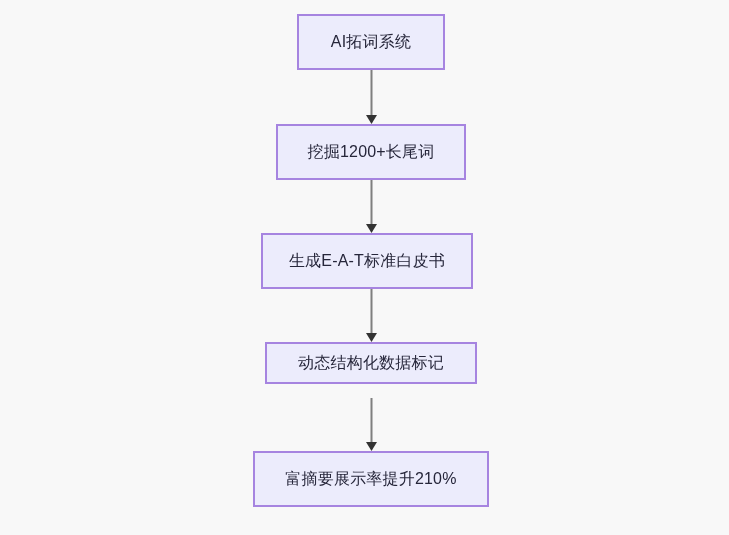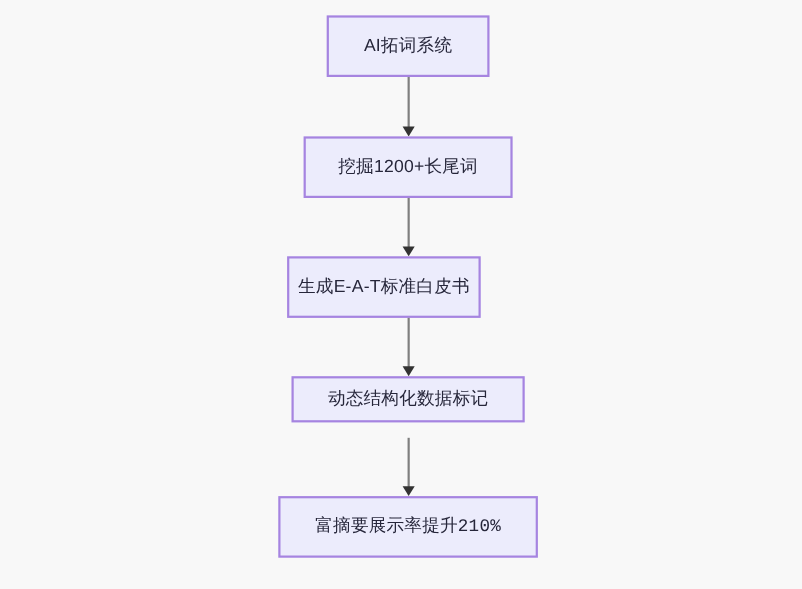--- a/index.html
+++ b/index.html
@@ -69,21 +69,21 @@
     <span class="node-label">挖掘1200+长尾词</span>
   </div>
 
   <div class="edge" style="left: 366px; top: 180px; height: 53px;">
     <svg width="11" height="53" viewBox="0 0 11 53">
         <line x1="5.5" y1="0" x2="5.5" y2="45" stroke="#7f7f7f" stroke-width="2"></line>
         <polygon points="0,44 11,44 5.5,53" fill="#333333"></polygon>
       </svg>
   </div>
 
-  <div class="node" style="left: 261px; top: 233px; width: 176px; height: 56px; background: rgb(236, 236, 252); border-color: rgb(166, 132, 224); color: rgb(38, 38, 58);">
+  <div class="node" style="left: 261px; top: 233px; width: 212px; height: 56px; background: rgb(236, 236, 252); border-color: rgb(166, 132, 224); color: rgb(38, 38, 58);">
     <span class="node-label">生成E-A-T标准白皮书</span>
   </div>
 
   <div class="edge" style="left: 366px; top: 289px; height: 53px;">
     <svg width="11" height="53" viewBox="0 0 11 53">
         <line x1="5.5" y1="0" x2="5.5" y2="45" stroke="#7f7f7f" stroke-width="2"></line>
         <polygon points="0,44 11,44 5.5,53" fill="#333333"></polygon>
       </svg>
   </div>
 
@@ -91,17 +91,17 @@
     <span class="node-label">动态结构化数据标记</span>
   </div>
 
   <div class="edge" style="left: 366px; top: 398px; height: 53px;">
     <svg width="11" height="53" viewBox="0 0 11 53">
         <line x1="5.5" y1="0" x2="5.5" y2="45" stroke="#7f7f7f" stroke-width="2"></line>
         <polygon points="0,44 11,44 5.5,53" fill="#333333"></polygon>
       </svg>
   </div>
 
-  <div class="node" style="left: 253px; top: 451px; width: 236px; height: 56px; background: rgb(236, 236, 252); border-color: rgb(166, 132, 224); color: rgb(38, 38, 58); font-family: Liberation Mono, monospace;">
+  <div class="node" style="left: 253px; top: 451px; width: 236px; height: 56px; background: rgb(236, 236, 252); border-color: rgb(166, 132, 224); color: rgb(38, 38, 58);">
     <span class="node-label">富摘要展示率提升210%</span>
   </div>
 
 </div>
 
 </body></html>

